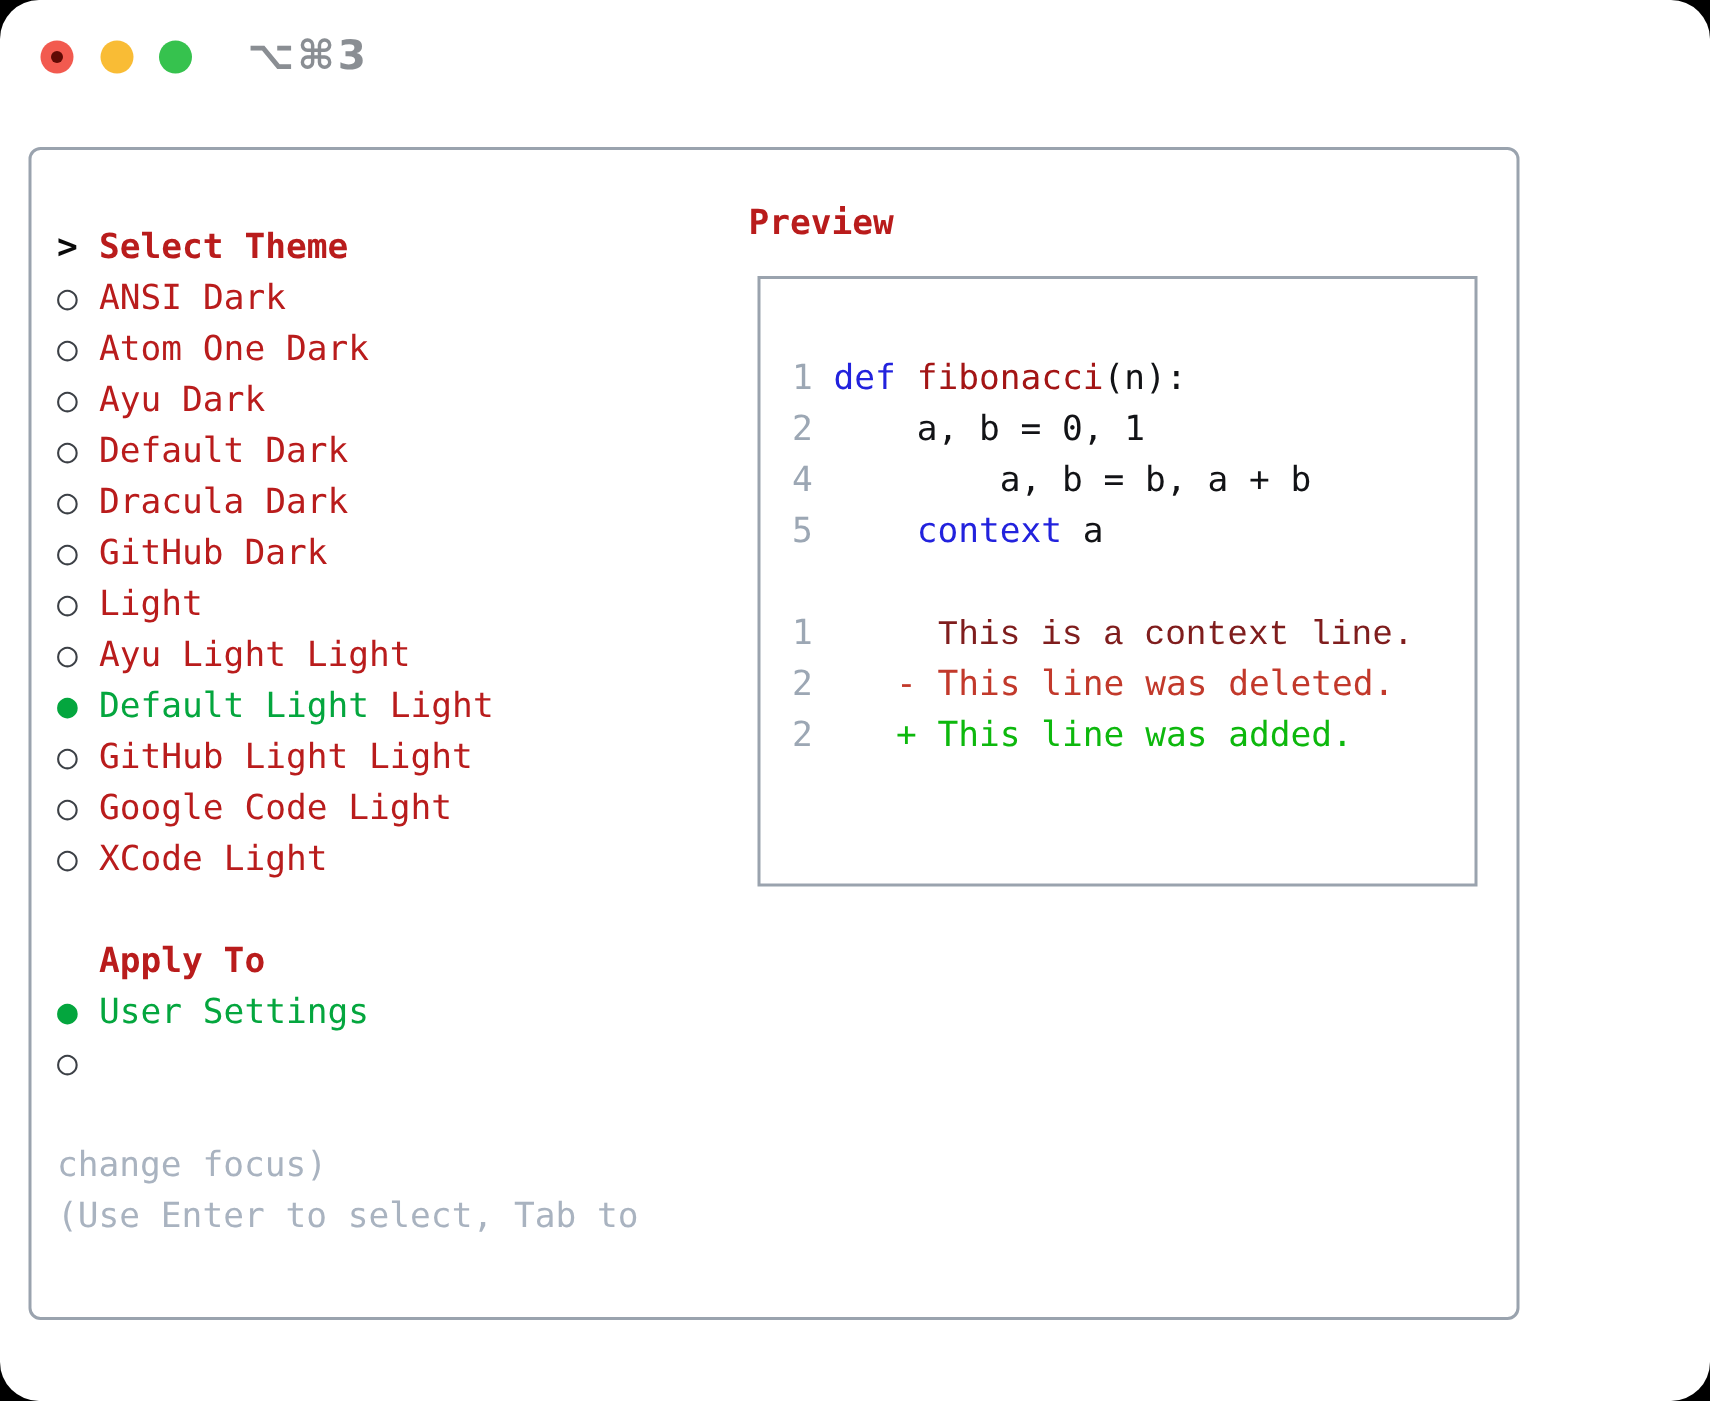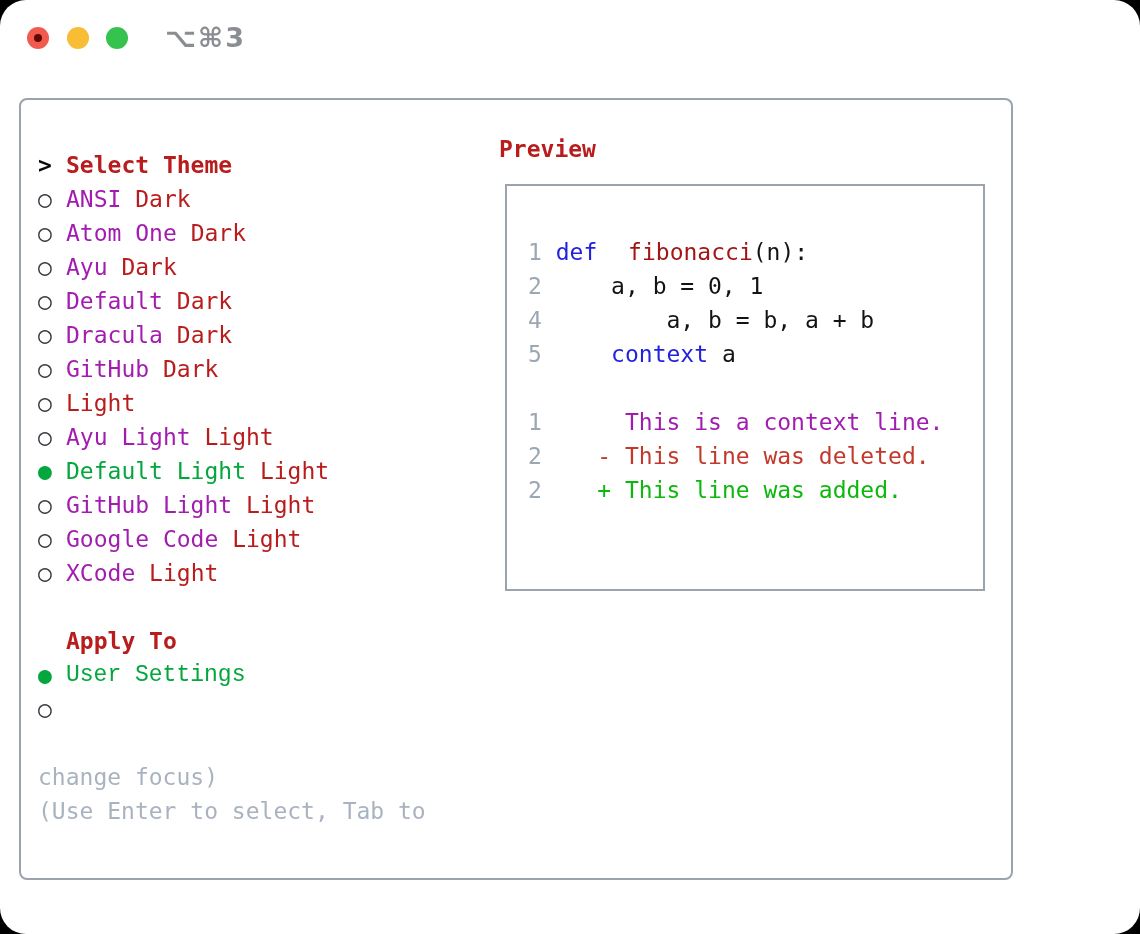--- a/index.html
+++ b/index.html
@@ -30,45 +30,45 @@
   
   .panel{
     position:absolute;left:19px;top:98px;width:994px;height:782px;
     border:2px solid #9aa3ae;border-radius:8px;box-sizing:border-box;
   }
   .left-block{position:absolute;left:17px;top:48px;font-size:23px;line-height:34px;}
   .row{display:flex;white-space:pre;height:34px;align-items:center;}
   .marker{display:inline-block;width:28px;color:#3c4046;white-space:pre;}
   .prompt{font-weight:bold;color:#0a0a0a;}
   .hdr{font-weight:bold;color:#b91c1c;}
-  .iname{color:#a21caf;white-space:pre;}
+  .iname{color:#b91c1c;white-space:pre;}
   .ivariant{color:#b91c1c;white-space:pre;}
   .theme-row.selected .iname{color:#04a63e;}
   .theme-row.selected .marker{color:#04a63e;}
-  .apply-row.selected .iname{color:#04a63e;font-family:Liberation Mono, monospace;}
+  .apply-row.selected .iname{color:#04a63e;}
   .apply-row.selected .marker{color:#04a63e;}
   .spacer{height:34px;}
   .hint{color:#a9b3c0;white-space:pre;line-height:34px;}
   
   .right-block{position:absolute;left:478px;top:32px;font-size:23px;line-height:34px;}
   .preview-box{
     margin-left:6px;margin-top:18px;
     width:480px;height:407px;box-sizing:border-box;
     border:2px solid #9aa3ae;
     padding:49px 0 0 21px;
     overflow:hidden;
   }
   .crow{white-space:pre;height:34px;line-height:34px;font-size:23px;}
   .lnum{color:#9ca7b4;}
   .tok{color:#121316;}
   .tok.kw{color:#2222dd;}
-  .tok.fn{color:#a31515;margin-left:17px;}
+  .tok.fn{color:#a31515;}
   .tok.pl{color:#121316;}
   .diff-block{margin-top:34px;}
-  .crow.context .dtext,.crow.context .dmark{color:#a21caf;}
+  .crow.context .dtext,.crow.context .dmark{color:#7f1d1d;font-family:Liberation Mono, monospace;}
   .crow.deleted .dtext,.crow.deleted .dmark{color:#c2392b;}
   .crow.added .dtext,.crow.added .dmark{color:#0db80d;}
 </style>
 </head>
 <body>
 
 <div class="card">
 
   <div class="titlebar">
     <span class="light red"></span>

